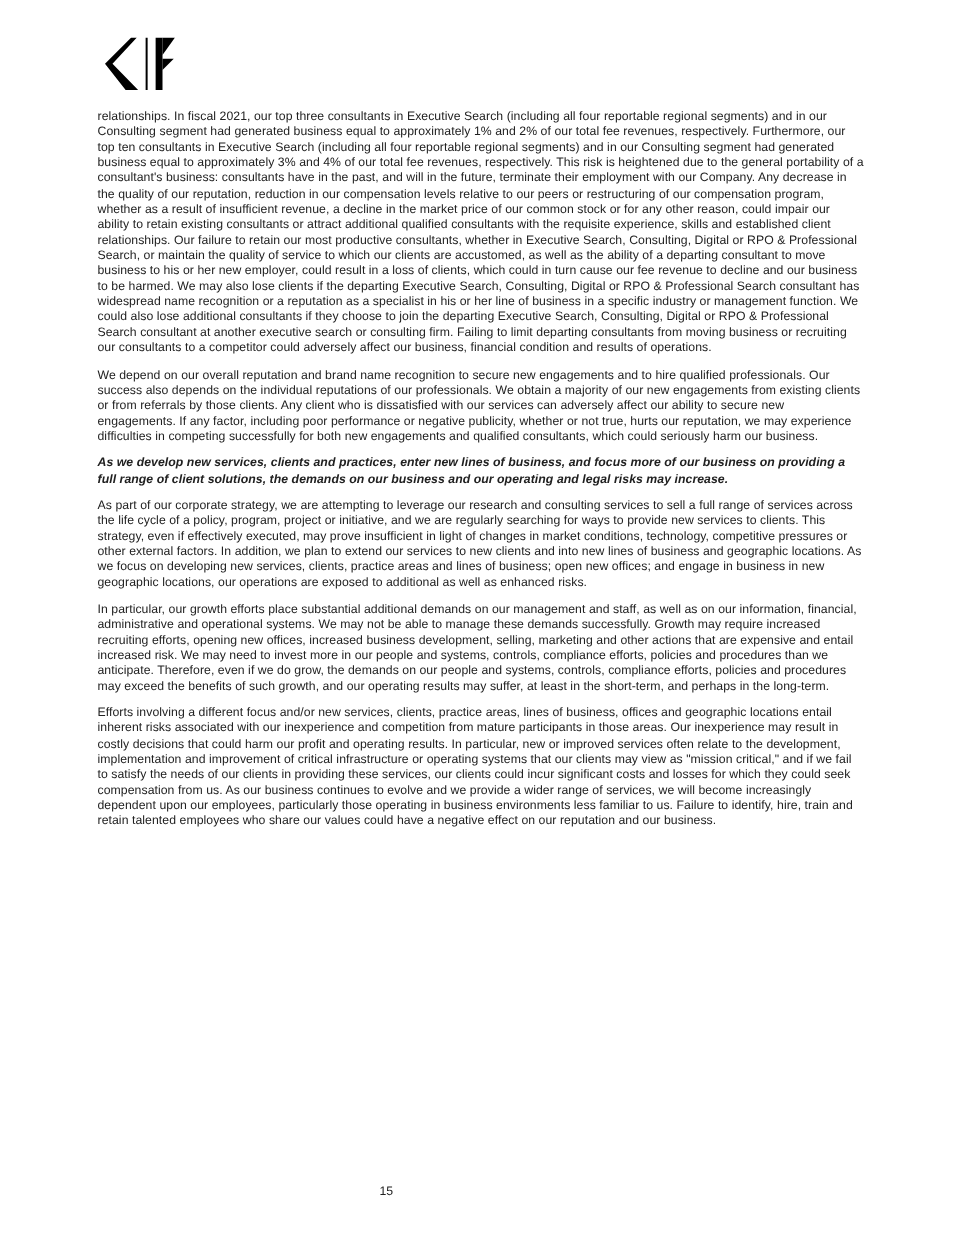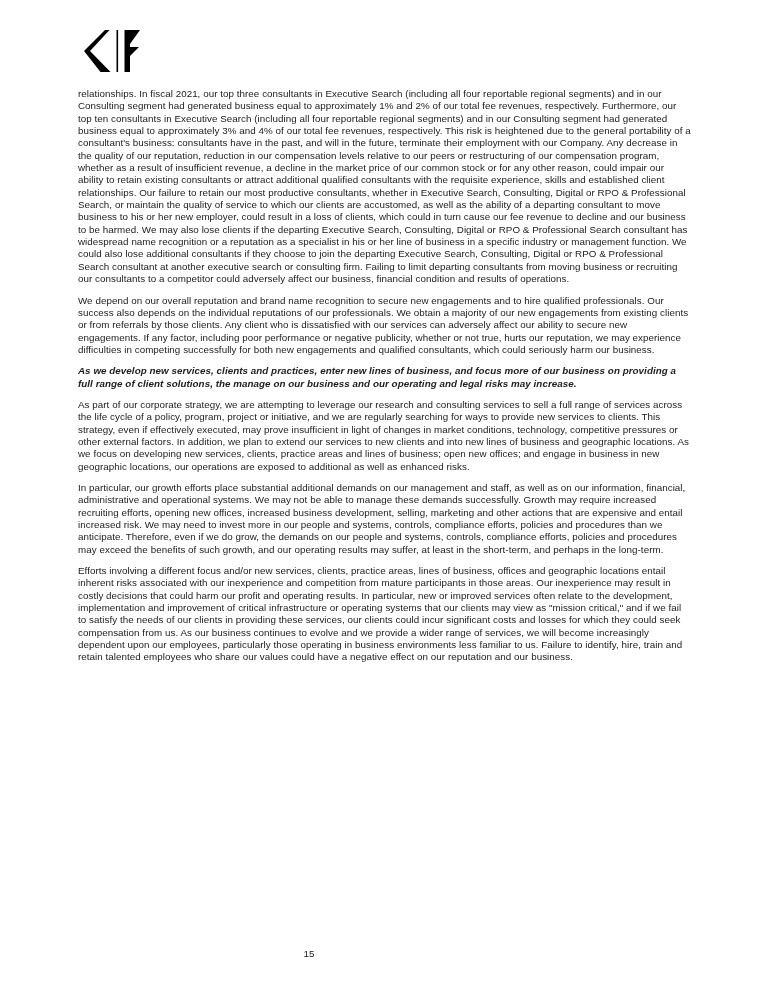--- a/index.html
+++ b/index.html
@@ -64,21 +64,21 @@
 
       <polygon points="52,0 62,0 52,14" fill="#000000"></polygon>
 
       <polygon points="52,17 61,17 52,26" fill="#000000"></polygon>
     </svg>
   </div>
 
   <div class="content">
     <p class="body">relationships. In fiscal 2021, our top three consultants in Executive Search (including all four reportable regional segments) and in our Consulting segment had generated business equal to approximately 1% and 2% of our total fee revenues, respectively. Furthermore, our top ten consultants in Executive Search (including all four reportable regional segments) and in our Consulting segment had generated business equal to approximately 3% and 4% of our total fee revenues, respectively. This risk is heightened due to the general portability of a consultant's business: consultants have in the past, and will in the future, terminate their employment with our Company. Any decrease in the quality of our reputation, reduction in our compensation levels relative to our peers or restructuring of our compensation program, whether as a result of insufficient revenue, a decline in the market price of our common stock or for any other reason, could impair our ability to retain existing consultants or attract additional qualified consultants with the requisite experience, skills and established client relationships. Our failure to retain our most productive consultants, whether in Executive Search, Consulting, Digital or RPO &amp; Professional Search, or maintain the quality of service to which our clients are accustomed, as well as the ability of a departing consultant to move business to his or her new employer, could result in a loss of clients, which could in turn cause our fee revenue to decline and our business to be harmed. We may also lose clients if the departing Executive Search, Consulting, Digital or RPO &amp; Professional Search consultant has widespread name recognition or a reputation as a specialist in his or her line of business in a specific industry or management function. We could also lose additional consultants if they choose to join the departing Executive Search, Consulting, Digital or RPO &amp; Professional Search consultant at another executive search or consulting firm. Failing to limit departing consultants from moving business or recruiting our consultants to a competitor could adversely affect our business, financial condition and results of operations.</p>
     <p class="body">We depend on our overall reputation and brand name recognition to secure new engagements and to hire qualified professionals. Our success also depends on the individual reputations of our professionals. We obtain a majority of our new engagements from existing clients or from referrals by those clients. Any client who is dissatisfied with our services can adversely affect our ability to secure new engagements. If any factor, including poor performance or negative publicity, whether or not true, hurts our reputation, we may experience difficulties in competing successfully for both new engagements and qualified consultants, which could seriously harm our business.</p>
-    <p class="heading">As we develop new services, clients and practices, enter new lines of business, and focus more of our business on providing a full range of client solutions, the manage on our business and our operating and legal risks may increase.</p>
+    <p class="heading">As we develop new services, clients and practices, enter new lines of business, and focus more of our business on providing a full range of client solutions, the demands on our business and our operating and legal risks may increase.</p>
     <p class="body">As part of our corporate strategy, we are attempting to leverage our research and consulting services to sell a full range of services across the life cycle of a policy, program, project or initiative, and we are regularly searching for ways to provide new services to clients. This strategy, even if effectively executed, may prove insufficient in light of changes in market conditions, technology, competitive pressures or other external factors. In addition, we plan to extend our services to new clients and into new lines of business and geographic locations. As we focus on developing new services, clients, practice areas and lines of business; open new offices; and engage in business in new geographic locations, our operations are exposed to additional as well as enhanced risks.</p>
     <p class="body">In particular, our growth efforts place substantial additional demands on our management and staff, as well as on our information, financial, administrative and operational systems. We may not be able to manage these demands successfully. Growth may require increased recruiting efforts, opening new offices, increased business development, selling, marketing and other actions that are expensive and entail increased risk. We may need to invest more in our people and systems, controls, compliance efforts, policies and procedures than we anticipate. Therefore, even if we do grow, the demands on our people and systems, controls, compliance efforts, policies and procedures may exceed the benefits of such growth, and our operating results may suffer, at least in the short-term, and perhaps in the long-term.</p>
     <p class="body">Efforts involving a different focus and/or new services, clients, practice areas, lines of business, offices and geographic locations entail inherent risks associated with our inexperience and competition from mature participants in those areas. Our inexperience may result in costly decisions that could harm our profit and operating results. In particular, new or improved services often relate to the development, implementation and improvement of critical infrastructure or operating systems that our clients may view as "mission critical," and if we fail to satisfy the needs of our clients in providing these services, our clients could incur significant costs and losses for which they could seek compensation from us. As our business continues to evolve and we provide a wider range of services, we will become increasingly dependent upon our employees, particularly those operating in business environments less familiar to us. Failure to identify, hire, train and retain talented employees who share our values could have a negative effect on our reputation and our business.</p>
   </div>
 
   <div class="footer">15</div>
 
 </div>
 
 </body></html>

